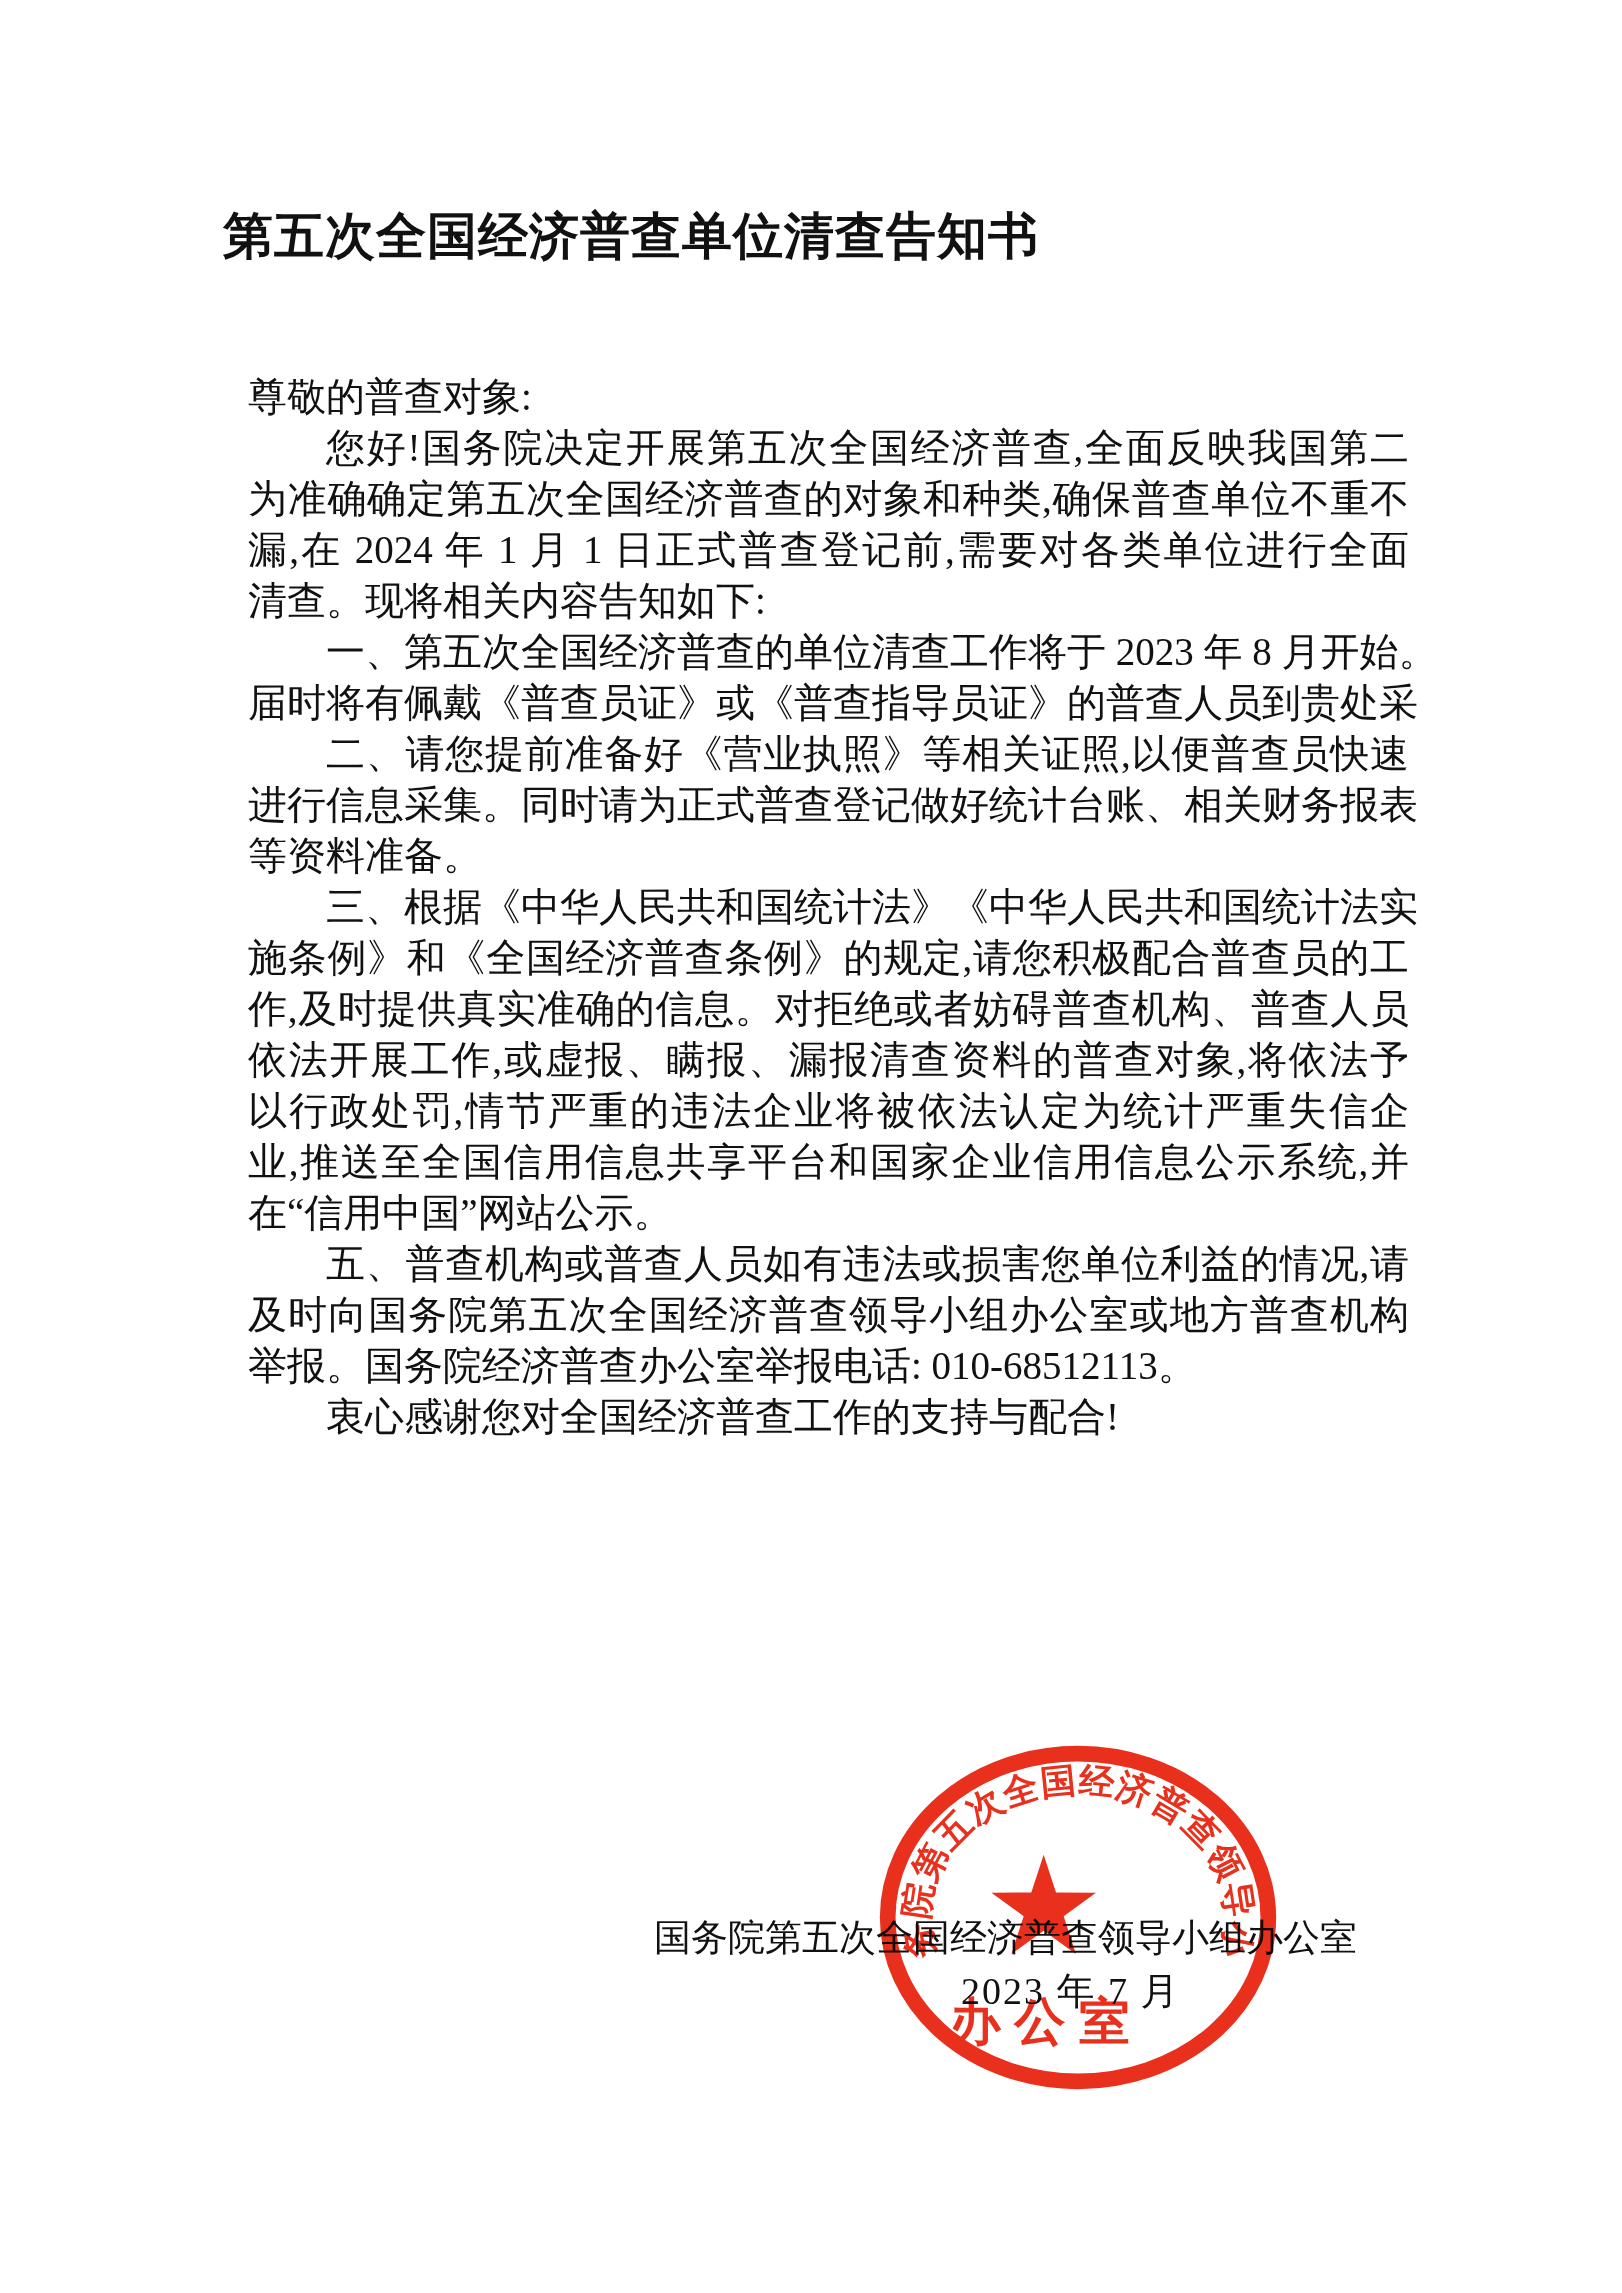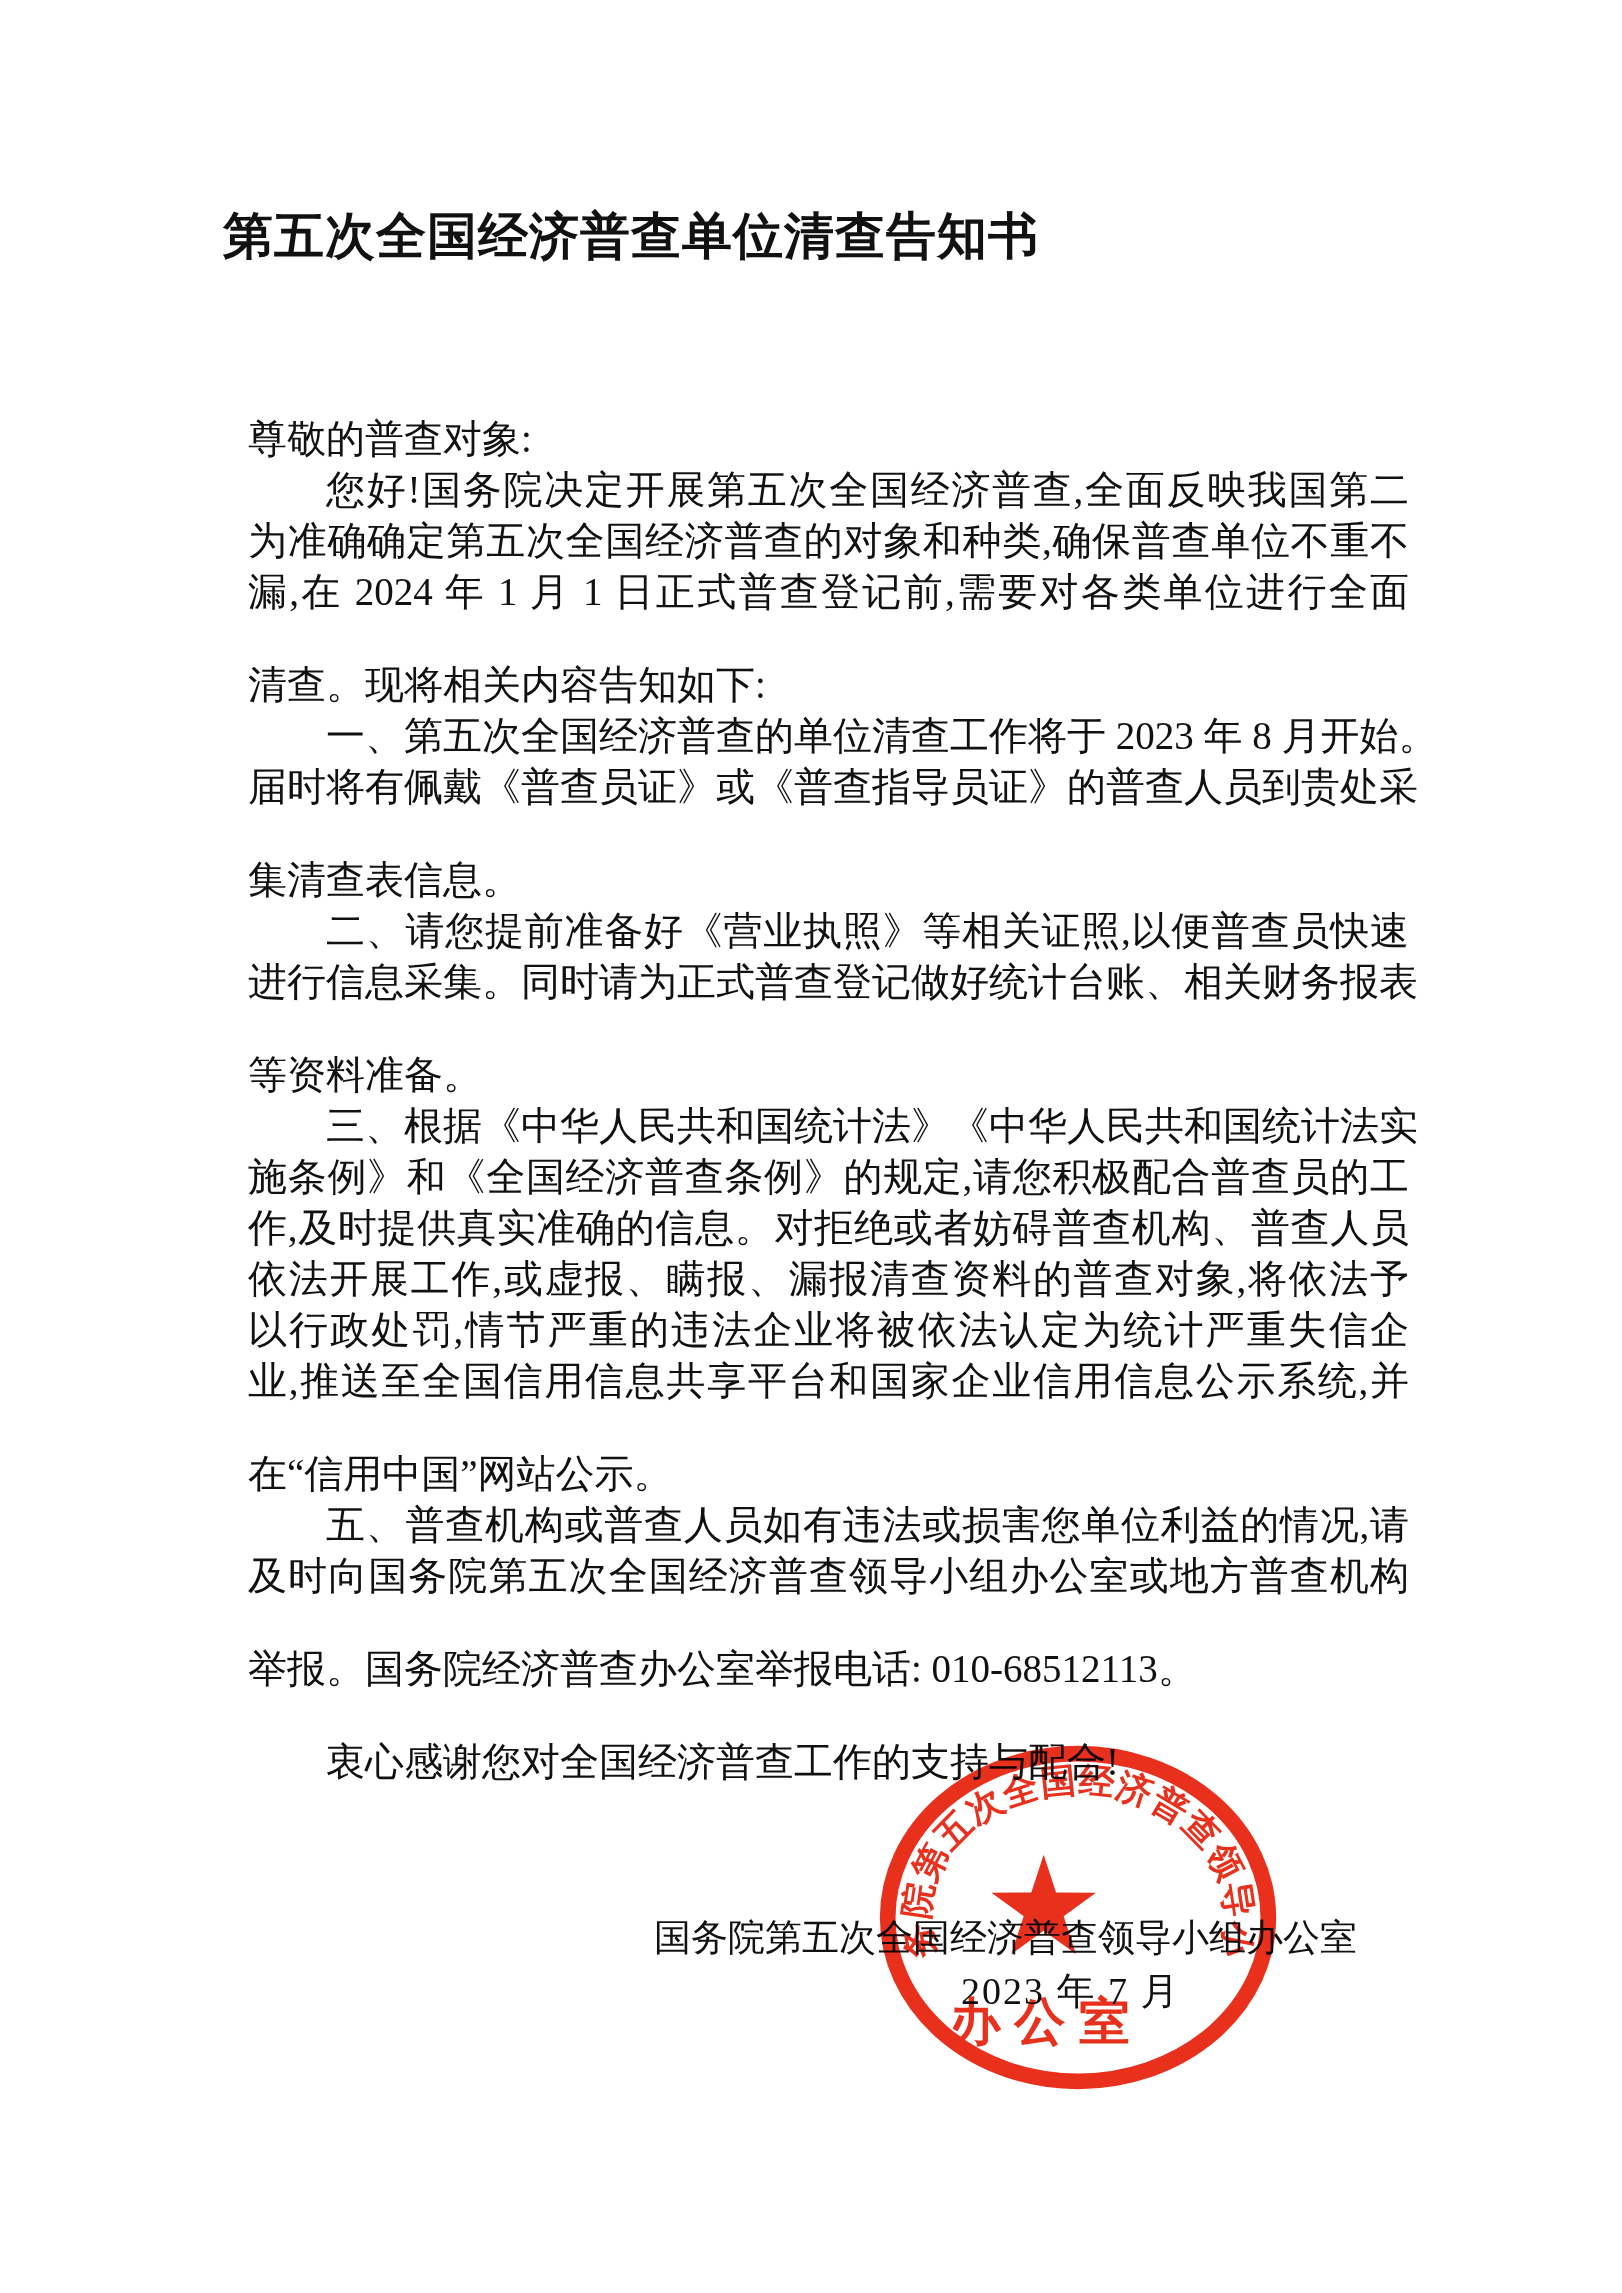--- a/index.html
+++ b/index.html
@@ -33,21 +33,21 @@
     font-size: 39px;
   }
   .para { margin: 0; }
   .line {
     height: 51px;
     line-height: 51px;
     white-space: nowrap;
     text-align: justify;
     text-align-last: justify;
   }
-  .line:last-child { text-align-last: left; margin-top: 42px; }
+  .line:last-child { text-align-last: left; }
   .para.indent .line:first-child { text-indent: 2em; }
   .sig-org {
     position: absolute;
     top: 1912px;
     left: 654px;
     font-size: 37px;
     line-height: 51px;
     white-space: nowrap;
   }
   .sig-date {
@@ -80,21 +80,20 @@
       </div>
     <div class="para indent">
         <div class="line">您好!国务院决定开展第五次全国经济普查,全面反映我国第二</div>
         <div class="line">为准确确定第五次全国经济普查的对象和种类,确保普查单位不重不</div>
         <div class="line">漏,在 2024 年 1 月 1 日正式普查登记前,需要对各类单位进行全面</div>
         <div class="line">清查。现将相关内容告知如下:</div>
       </div>
     <div class="para indent">
         <div class="line">一、第五次全国经济普查的单位清查工作将于 2023 年 8 月开始。</div>
         <div class="line">届时将有佩戴《普查员证》或《普查指导员证》的普查人员到贵处采</div>
-        <div class="line">集清查表信息。</div>
       </div>
     <div class="para indent">
         <div class="line">二、请您提前准备好《营业执照》等相关证照,以便普查员快速</div>
         <div class="line">进行信息采集。同时请为正式普查登记做好统计台账、相关财务报表</div>
         <div class="line">等资料准备。</div>
       </div>
     <div class="para indent">
         <div class="line">三、根据《中华人民共和国统计法》《中华人民共和国统计法实</div>
         <div class="line">施条例》和《全国经济普查条例》的规定,请您积极配合普查员的工</div>
         <div class="line">作,及时提供真实准确的信息。对拒绝或者妨碍普查机构、普查人员</div>

